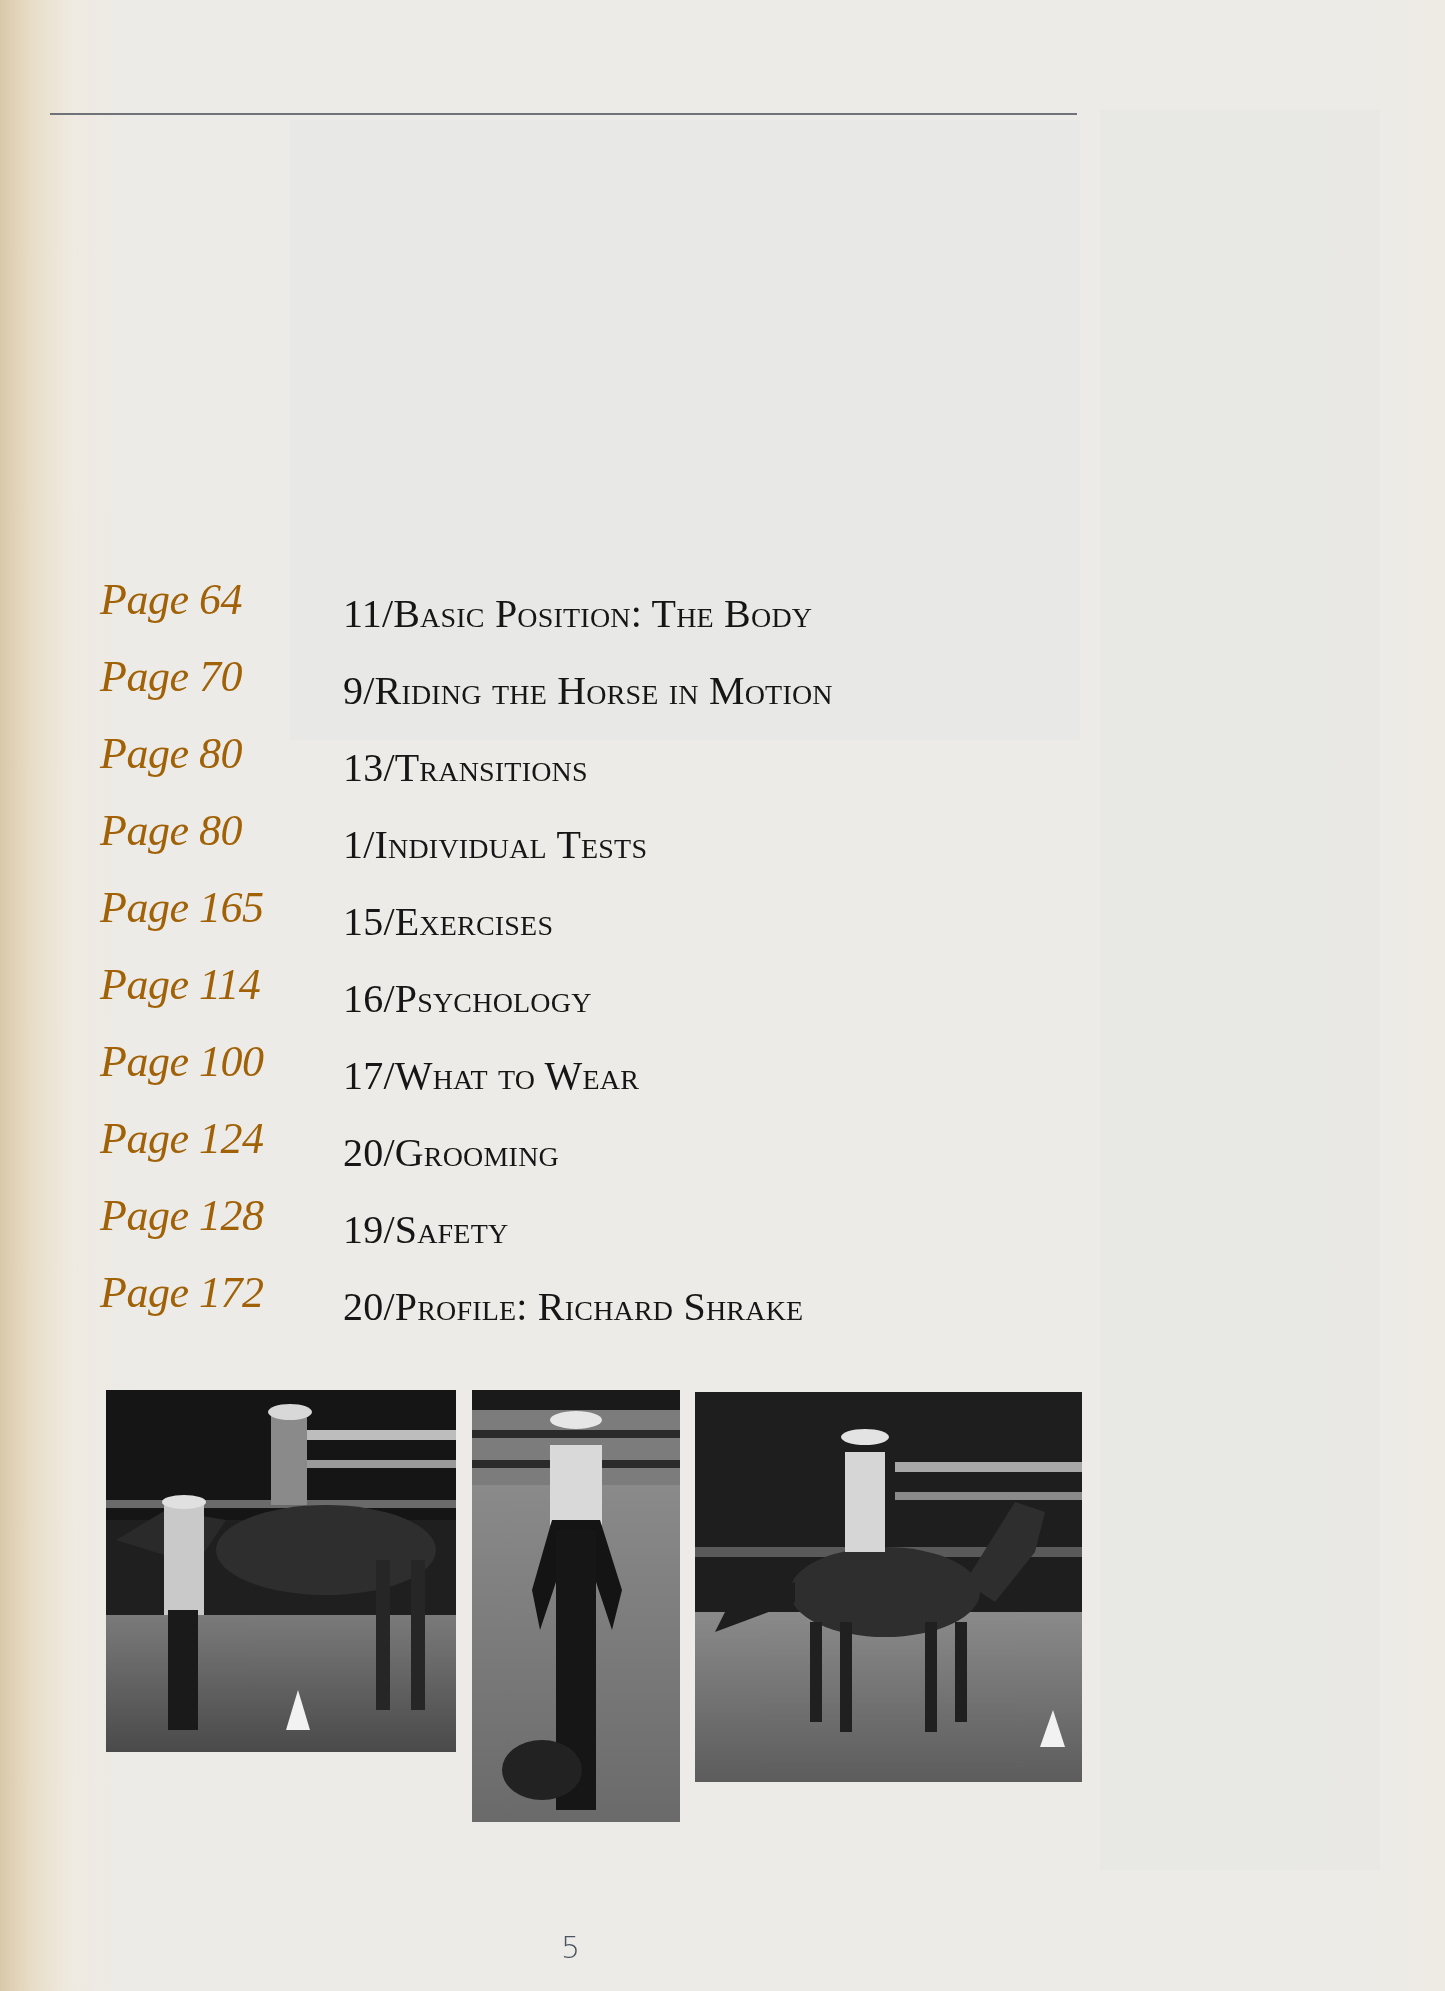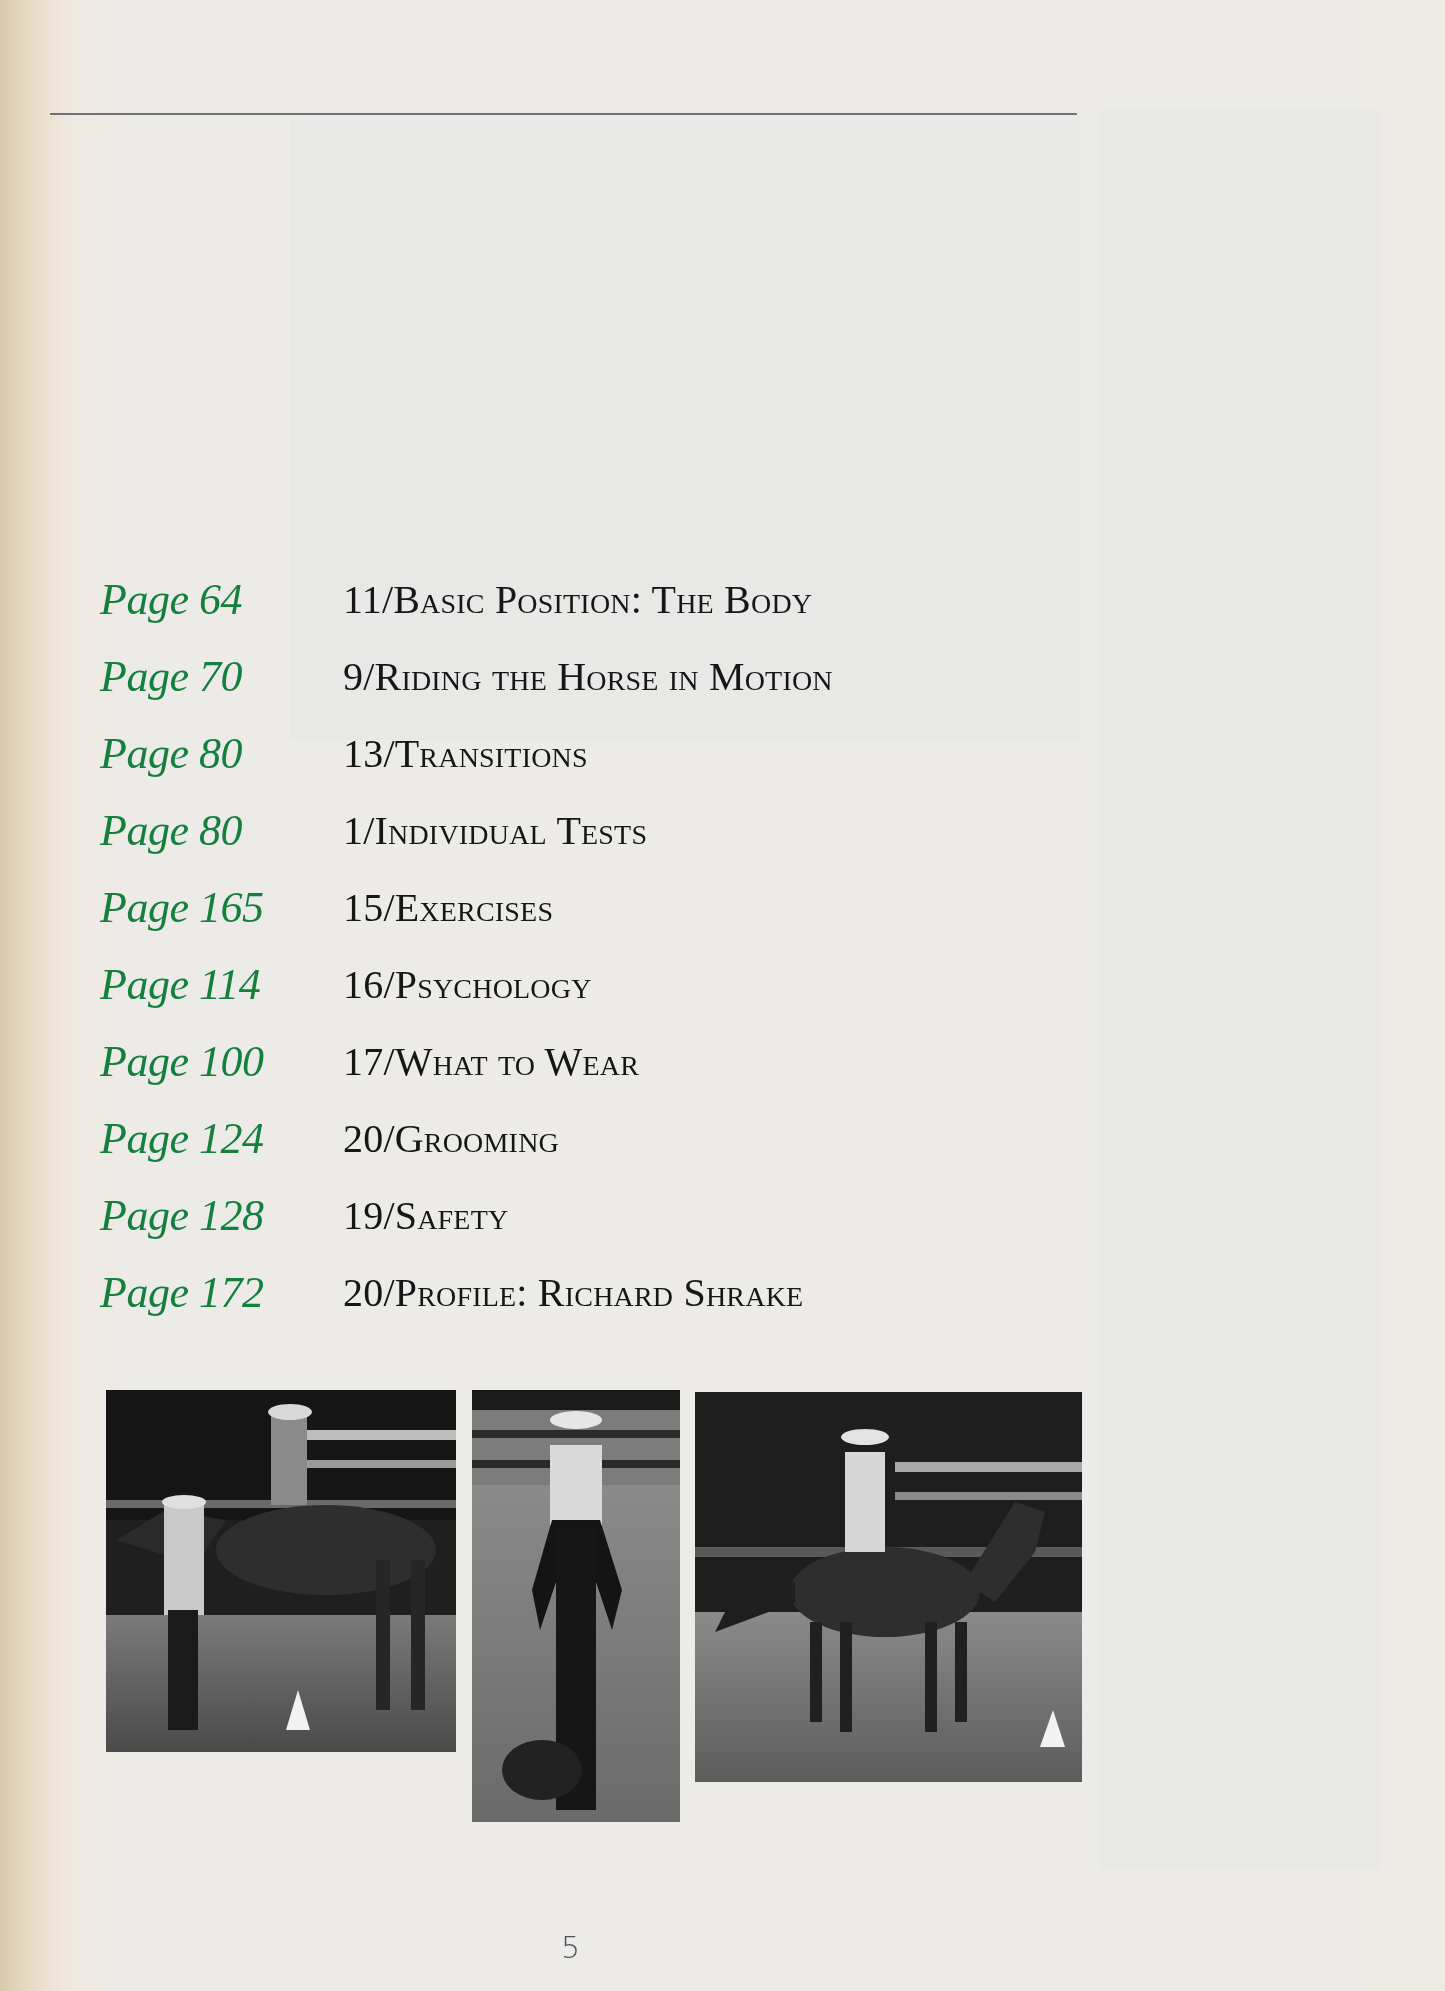--- a/index.html
+++ b/index.html
@@ -18,24 +18,24 @@
     background: rgba(225,225,225,0.35);
   }
   .rule {
     position:absolute; left:50px; top:113px; width:1027px; height:2px;
     background:#6f7377;
   }
   .toc { position:absolute; left:0; top:0; }
   .toc-row { position:absolute; left:0; height:60px; white-space:nowrap; }
   .toc-page {
     position:absolute; left:100px; top:0;
-    font-style:italic; font-size:44px; letter-spacing:-0.5px; color:#15803d;
+    font-style:italic; font-size:44px; letter-spacing:-0.5px; color:#a16207;
   }
   .toc-title {
-    position:absolute; left:343px; top:2px;
+    position:absolute; left:343px; top:16px;
     font-size:40px; font-variant:small-caps; letter-spacing:0.2px; color:#161616;
   }
   .photo {
     position:absolute; overflow:hidden;
     background:#2b2b2b;
   }
   .photo svg { display:block; width:100%; height:100%; }
   .page-number {
     position:absolute; left:561px; top:1930px; font-size:30px; color:#4a5560;
     font-family:"DejaVu Sans", sans-serif; font-weight:300;

